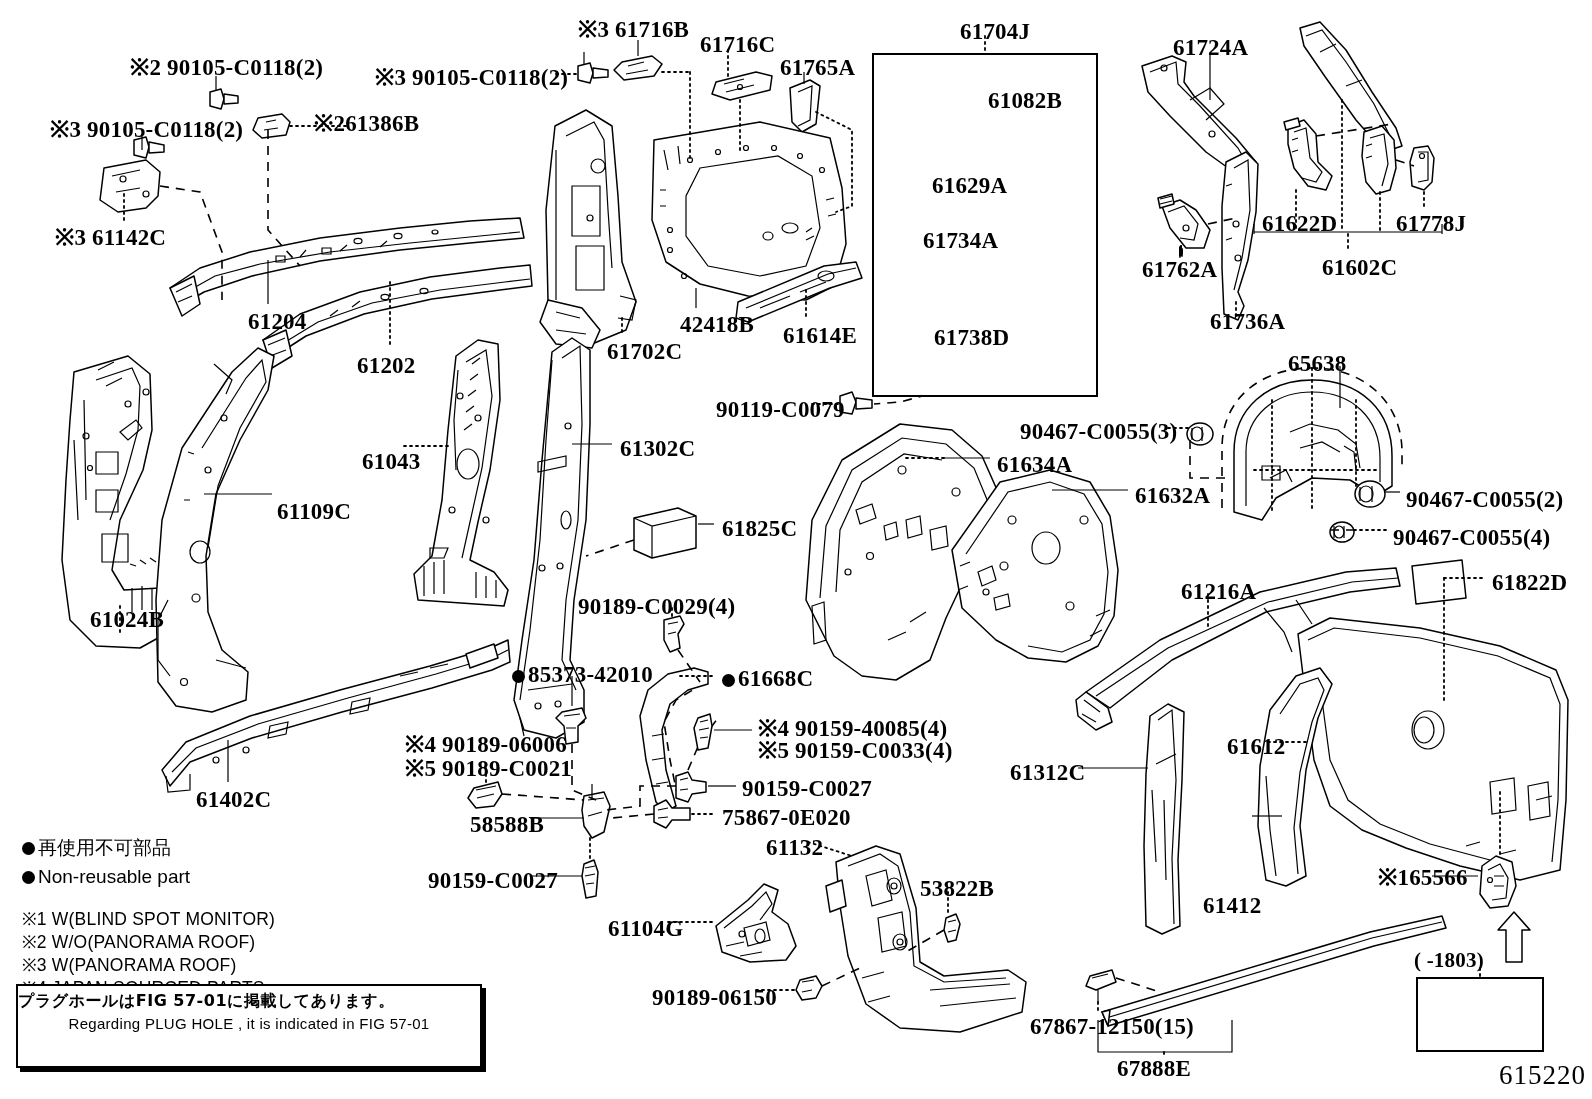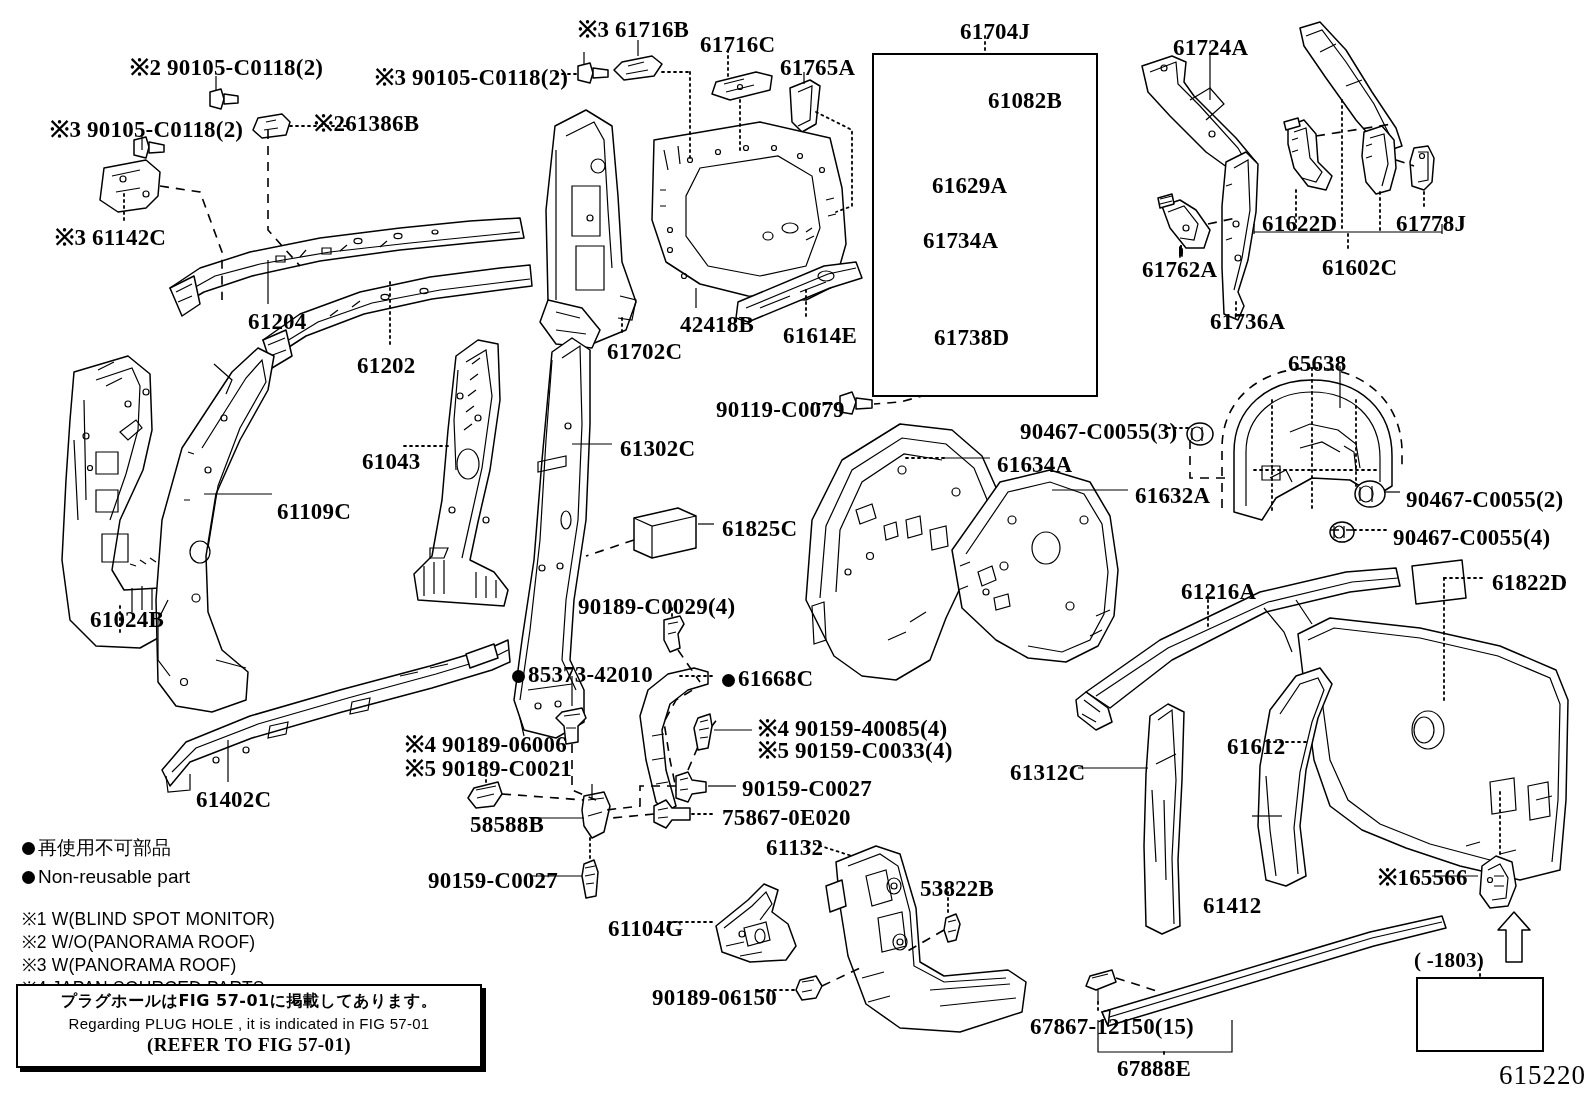--- a/index.html
+++ b/index.html
@@ -46,21 +46,21 @@
     border:2.5px solid #000;box-sizing:border-box;background:#fff;
   }
   
   #note-box{
     position:absolute;left:16px;top:984px;width:466px;height:84px;
     border:2.5px solid #000;box-sizing:border-box;background:#fff;
     box-shadow:4px 4px 0 #000;
   }
   #note-box .n1{
     font-family:"DejaVu Sans",sans-serif;font-size:16px;font-weight:bold;
-    text-align:center;margin-top:5px;letter-spacing:.5px;
+    margin-top:5px;letter-spacing:.5px;
   }
   #note-box .n2{
     font-family:"Liberation Sans",sans-serif;font-size:15px;
     text-align:center;margin-top:3px;letter-spacing:.3px;
   }
   #note-box .n3{
     font-family:"Liberation Serif",serif;font-size:19px;font-weight:bold;
     text-align:center;margin-top:2px;letter-spacing:.4px;
   }
   .legend-line{
@@ -886,19 +886,18 @@
 
   <div class="legend-note" style="left:22px;top:906px;">※1 W(BLIND SPOT MONITOR)</div>
   <div class="legend-note" style="left:22px;top:929px;">※2 W/O(PANORAMA ROOF)</div>
   <div class="legend-note" style="left:22px;top:952px;">※3 W(PANORAMA ROOF)</div>
   <div class="legend-note" style="left:22px;top:975px;">※4 JAPAN SOURCED PARTS</div>
   <div class="legend-note" style="left:22px;top:998px;">※5 LOCAL SOURCED PARTS</div>
 
   <div id="note-box">
     <div class="n1">プラグホールはFIG 57-01に掲載してあります。</div>
     <div class="n2">Regarding  PLUG  HOLE , it is indicated in FIG  57-01</div>
-    <div class="n3">(REFER TO FIG 57-01)</div>
   </div>
 
   <div class="lbl sm" style="left:1414px;top:950px;">(          -1803)</div>
 
   <div id="figid">615220</div>
 </div>
 
 </body></html>

